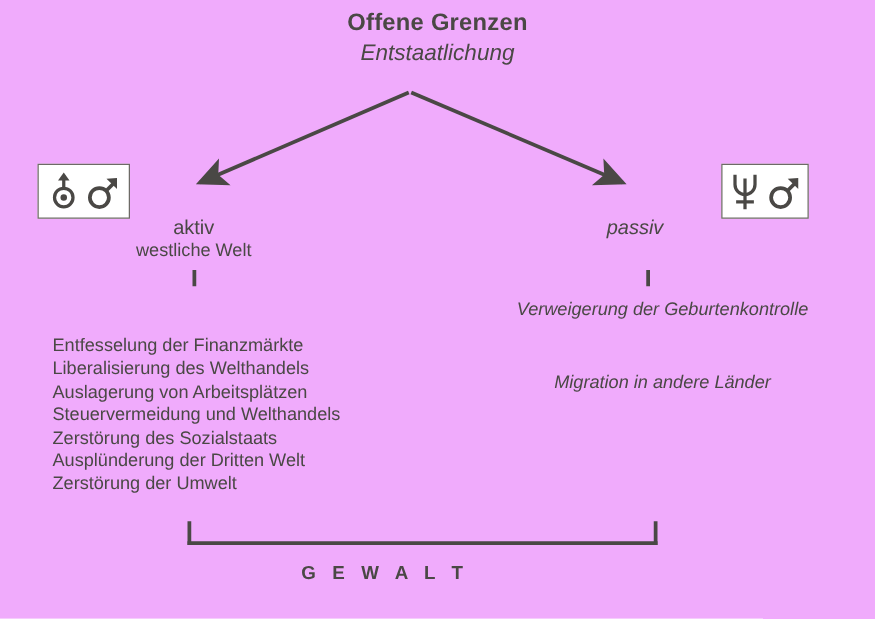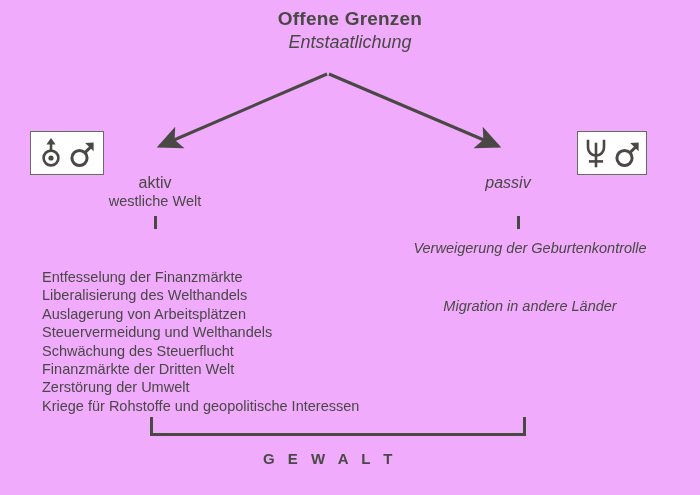--- a/index.html
+++ b/index.html
@@ -162,21 +162,20 @@
   .gewalt {
     position: absolute;
     left: 0;
     top: 450px;
     width: 616px;
     text-align: center;
     font-size: 15px;
     font-weight: bold;
     letter-spacing: 4.5px;
     color: #4a4845;
-    padding-left: 22px;
   }
 </style>
 </head>
 <body>
 
 <div id="diagram">
 
   <div class="title-block">
     <div class="title-main">Offene Grenzen</div>
     <div class="title-sub">Entstaatlichung</div>
@@ -244,24 +243,23 @@
   <div class="col-head right">
     <div class="head-word italic">passiv</div>
   </div>
   <div class="tick right"></div>
 
   <div class="list-left">
     <div class="item">Entfesselung der Finanzmärkte</div>
     <div class="item">Liberalisierung des Welthandels</div>
     <div class="item">Auslagerung von Arbeitsplätzen</div>
     <div class="item">Steuervermeidung und Welthandels</div>
-    <div class="item">Schwächung des Steuerflucht</div>
-    <div class="item">Finanzmärkte der Dritten Welt</div>
+    <div class="item">Zerstörung des Sozialstaats</div>
+    <div class="item">Ausplünderung der Dritten Welt</div>
     <div class="item">Zerstörung der Umwelt</div>
-    <div class="item">Kriege für Rohstoffe und geopolitische Interessen</div>
   </div>
 
   <div class="list-right">
     <div class="item">Verweigerung der Geburtenkontrolle</div>
     <div class="item">Migration in andere Länder</div>
   </div>
 
   <div class="bracket"></div>
   <div class="gewalt">G E W A L T</div>
 

